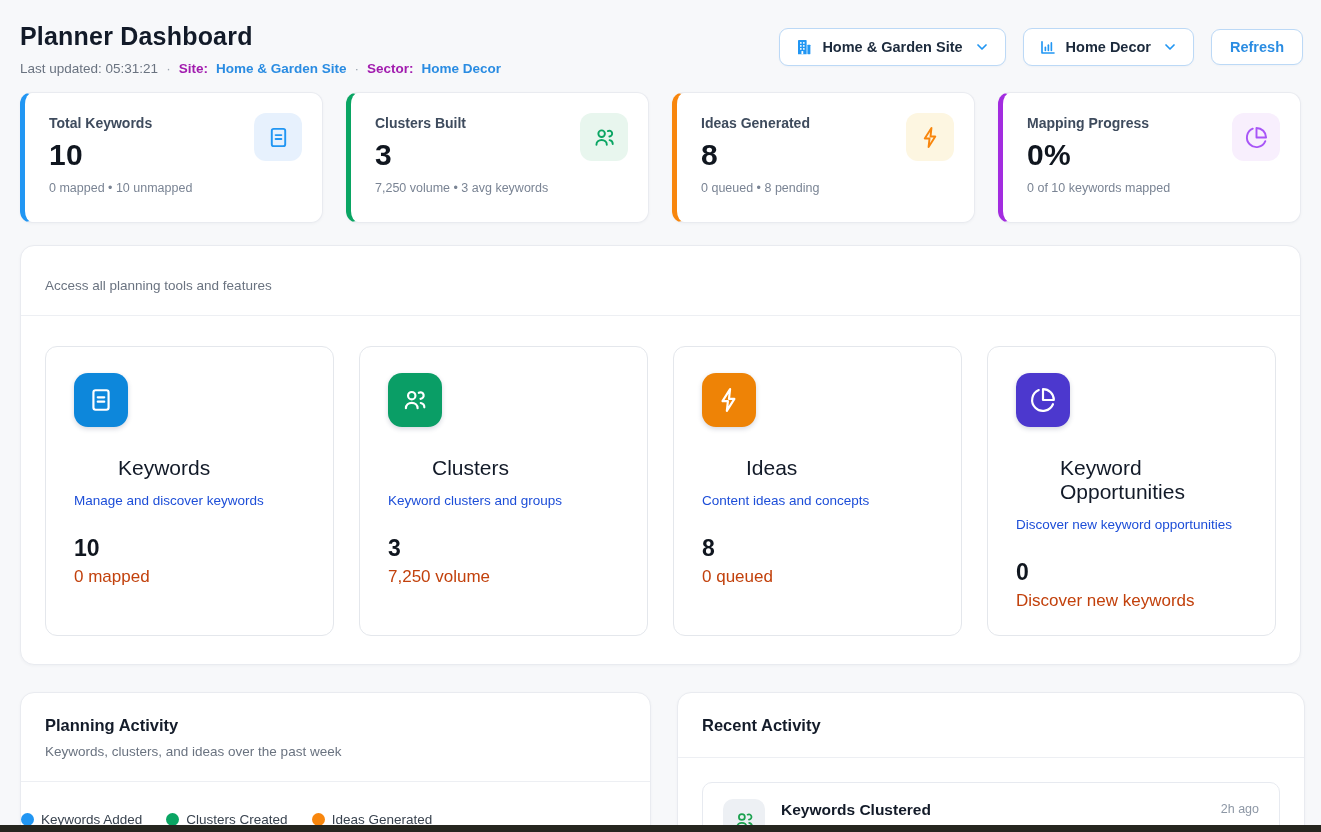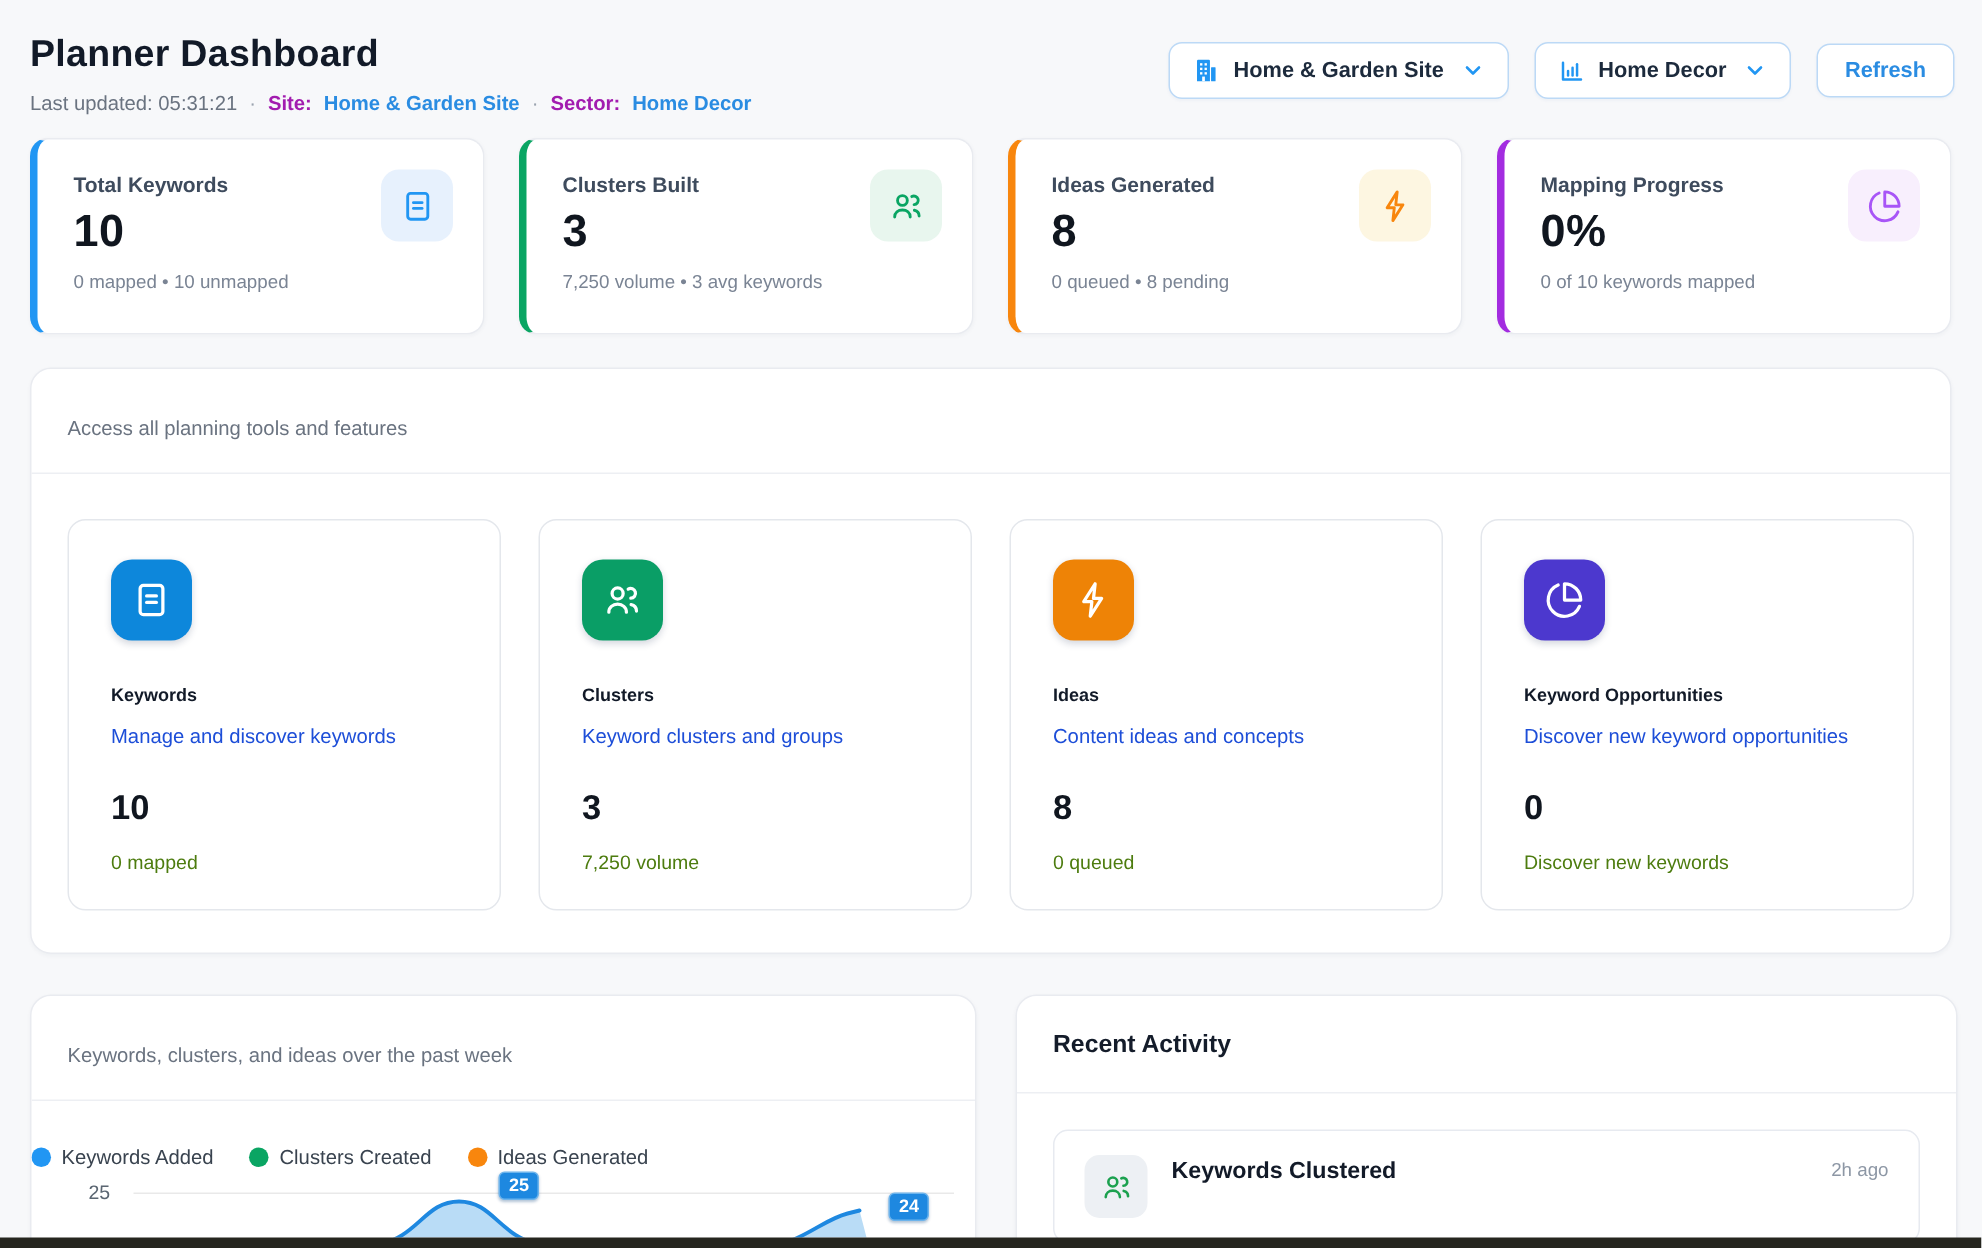--- a/index.html
+++ b/index.html
@@ -61,24 +61,24 @@
   .panel-sub { font-size:13.5px; color:#6a7380; margin-top:9px; }
 
   .modules-grid { display:grid; grid-template-columns:repeat(4,1fr); gap:25px; padding:30px 24px 28px 24px; }
   .module-card { border:1px solid #e4e7ec; border-radius:12px; padding:26px 26px 24px 28px; background:#fff; cursor:pointer; }
   .module-icon {
     width:54px; height:54px; border-radius:14px; color:#fff;
     display:flex; align-items:center; justify-content:center;
     box-shadow:0 2px 5px rgba(20,40,80,.18);
   }
   .module-icon svg { width:26px; height:26px; }
-  .module-title { font-size:12px; font-weight:700; color:#121a28; margin-top:29px; }
+  .module-title { font-size:21px; font-weight:400; color:#121a28; margin-top:29px;margin-left:44px; }
   .module-desc { font-size:13.5px; color:#1d4ed8; margin-top:13px; }
   .module-value { font-size:23px; font-weight:800; color:#10161f; margin-top:27px; }
-  .module-sub { font-size:13px; color:#4d7c0f; margin-top:15px; }
+  .module-sub { font-size:17px; color:#c2410c; margin-top:5px; }
 
   
   .bottom { margin-top:27px; display:grid; grid-template-columns:631px 628px; gap:26px; }
   .bottom .panel { height:420px; overflow:hidden; position:relative; }
 
   .legend { display:flex; justify-content:flex-start; gap:24px; margin-top:30px; }
   .legend-item { display:flex; align-items:center; gap:7px; font-size:13.5px; color:#39434f; }
   .legend-dot { width:13px; height:13px; border-radius:50%; }
 
   .chart-area { position:relative; height:220px; }
@@ -286,20 +286,21 @@
         <div class="module-value">0</div>
         <div class="module-sub">Discover new keywords</div>
       </div>
     </div>
   </div>
 
   <div class="bottom">
 
     <div class="panel">
       <div class="panel-head">
+        <div class="panel-title">Planning Activity</div>
         <div class="panel-sub">Keywords, clusters, and ideas over the past week</div>
       </div>
 
       <div class="legend">
         <div class="legend-item">
           <span class="legend-dot" style="background: rgb(33, 150, 243);"></span>
           <span>Keywords Added</span>
         </div>
         <div class="legend-item">
           <span class="legend-dot" style="background: rgb(10, 165, 99);"></span>

